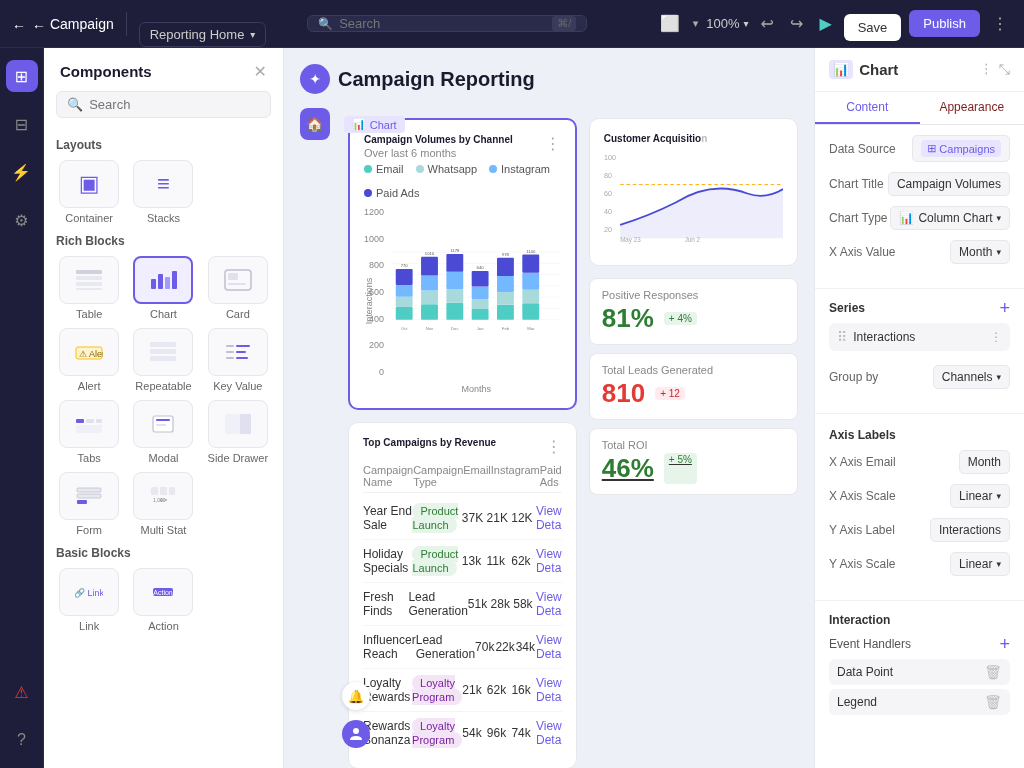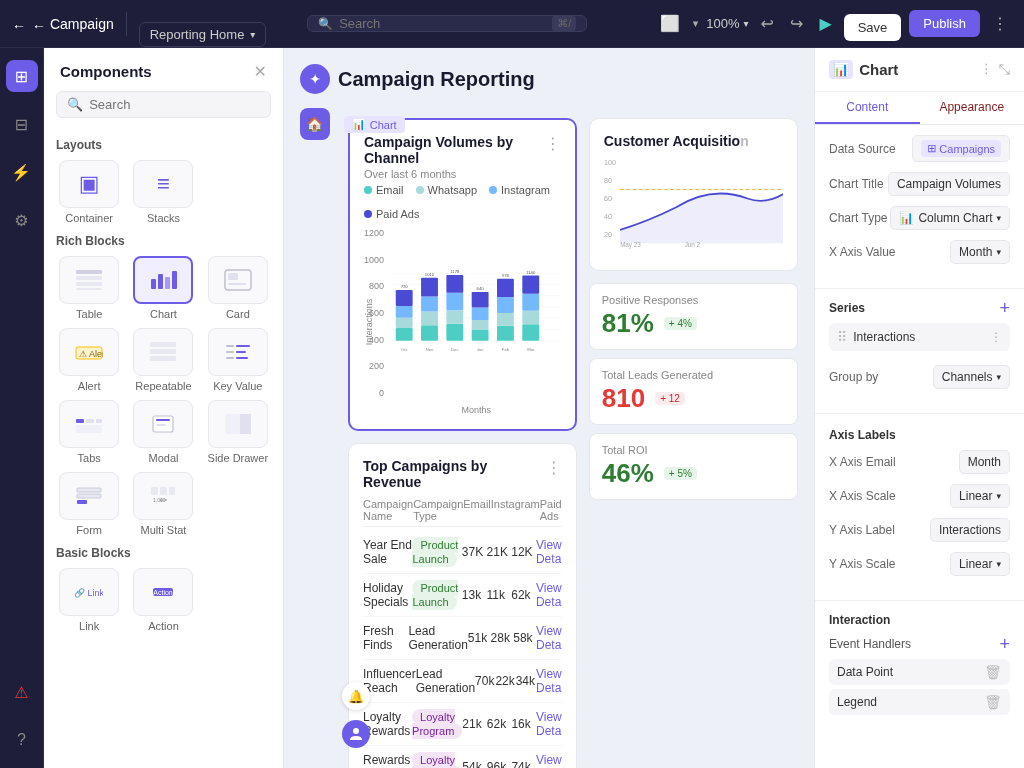--- a/index.html
+++ b/index.html
@@ -45,21 +45,21 @@
     .canvas-title-bar { display: flex; align-items: center; gap: 8px; margin-bottom: 12px; }
     .canvas-page-title { font-size: 20px; font-weight: 700; color: #1a1a2e; }
     .canvas-badge { background: #e8e4ff; color: #6c5ce7; font-size: 11px; padding: 2px 8px; border-radius: 4px; font-weight: 500; display: flex; align-items: center; gap: 4px; }
     .canvas-nav-sidebar { position: absolute; left: 16px; top: 60px; background: #6c5ce7; width: 30px; border-radius: 8px; display: flex; flex-direction: column; align-items: center; padding: 8px 0; gap: 8px; }
     .canvas-nav-item { color: #fff; opacity: 0.7; font-size: 14px; cursor: pointer; }
     .canvas-nav-item.active { opacity: 1; }
     
     
     .widget-card { background: #fff; border-radius: 10px; padding: 14px; border: 2px solid #6c5ce7; }
     .widget-header { display: flex; align-items: flex-start; justify-content: space-between; margin-bottom: 4px; }
-    .widget-title { font-size: 14px; font-weight: 600; color: #1a1a2e; }
+    .widget-title { font-size: 10px; font-weight: 600; color: #1a1a2e; }
     .widget-subtitle { font-size: 11px; color: #888; margin-top: 2px; }
     .widget-menu { color: #aaa; cursor: pointer; font-size: 16px; }
     .chart-legend { display: flex; gap: 12px; margin-bottom: 8px; flex-wrap: wrap; }
     .legend-item { display: flex; align-items: center; gap: 4px; font-size: 11px; color: #555; }
     .legend-dot { width: 8px; height: 8px; border-radius: 50%; }
 
     
     .props-panel { width: 200px; background: #fff; border-left: 1px solid #e5e7eb; overflow-y: auto; }
     .props-header { padding: 12px 14px; display: flex; align-items: center; justify-content: space-between; border-bottom: 1px solid #f0f0f0; }
     .props-title { font-size: 15px; font-weight: 600; display: flex; align-items: center; gap: 6px; }
@@ -539,21 +539,21 @@
           </div>
           <div class="kpi-card">
             <div class="kpi-label">Total Leads Generated</div>
             <div style="display:flex;align-items:center;gap:6px;">
               <span style="font-size:26px;font-weight:700;color:#e53935;">810</span>
               <span class="kpi-badge-down">+ 12</span>
             </div>
           </div>
           <div class="kpi-card">
             <div class="kpi-label">Total ROI</div>
-            <div style="display:flex;align-items:center;gap:6px;">
+            <div style="display:flex;gap:6px;text-decoration:underline;">
               <span style="font-size:26px;font-weight:700;color:#2e7d32;">46%</span>
               <span class="kpi-badge-up">+ 5%</span>
             </div>
           </div>
         </div>
       </div>
     </div>
 
     <div style="position:absolute;bottom:20px;left:58px;display:flex;flex-direction:column;gap:10px;">
       <div style="width:28px;height:28px;background:#fff;border-radius:50%;display:flex;align-items:center;justify-content:center;color:#888;font-size:13px;box-shadow:0 1px 4px rgba(0,0,0,0.15);cursor:pointer;">🔔</div>

